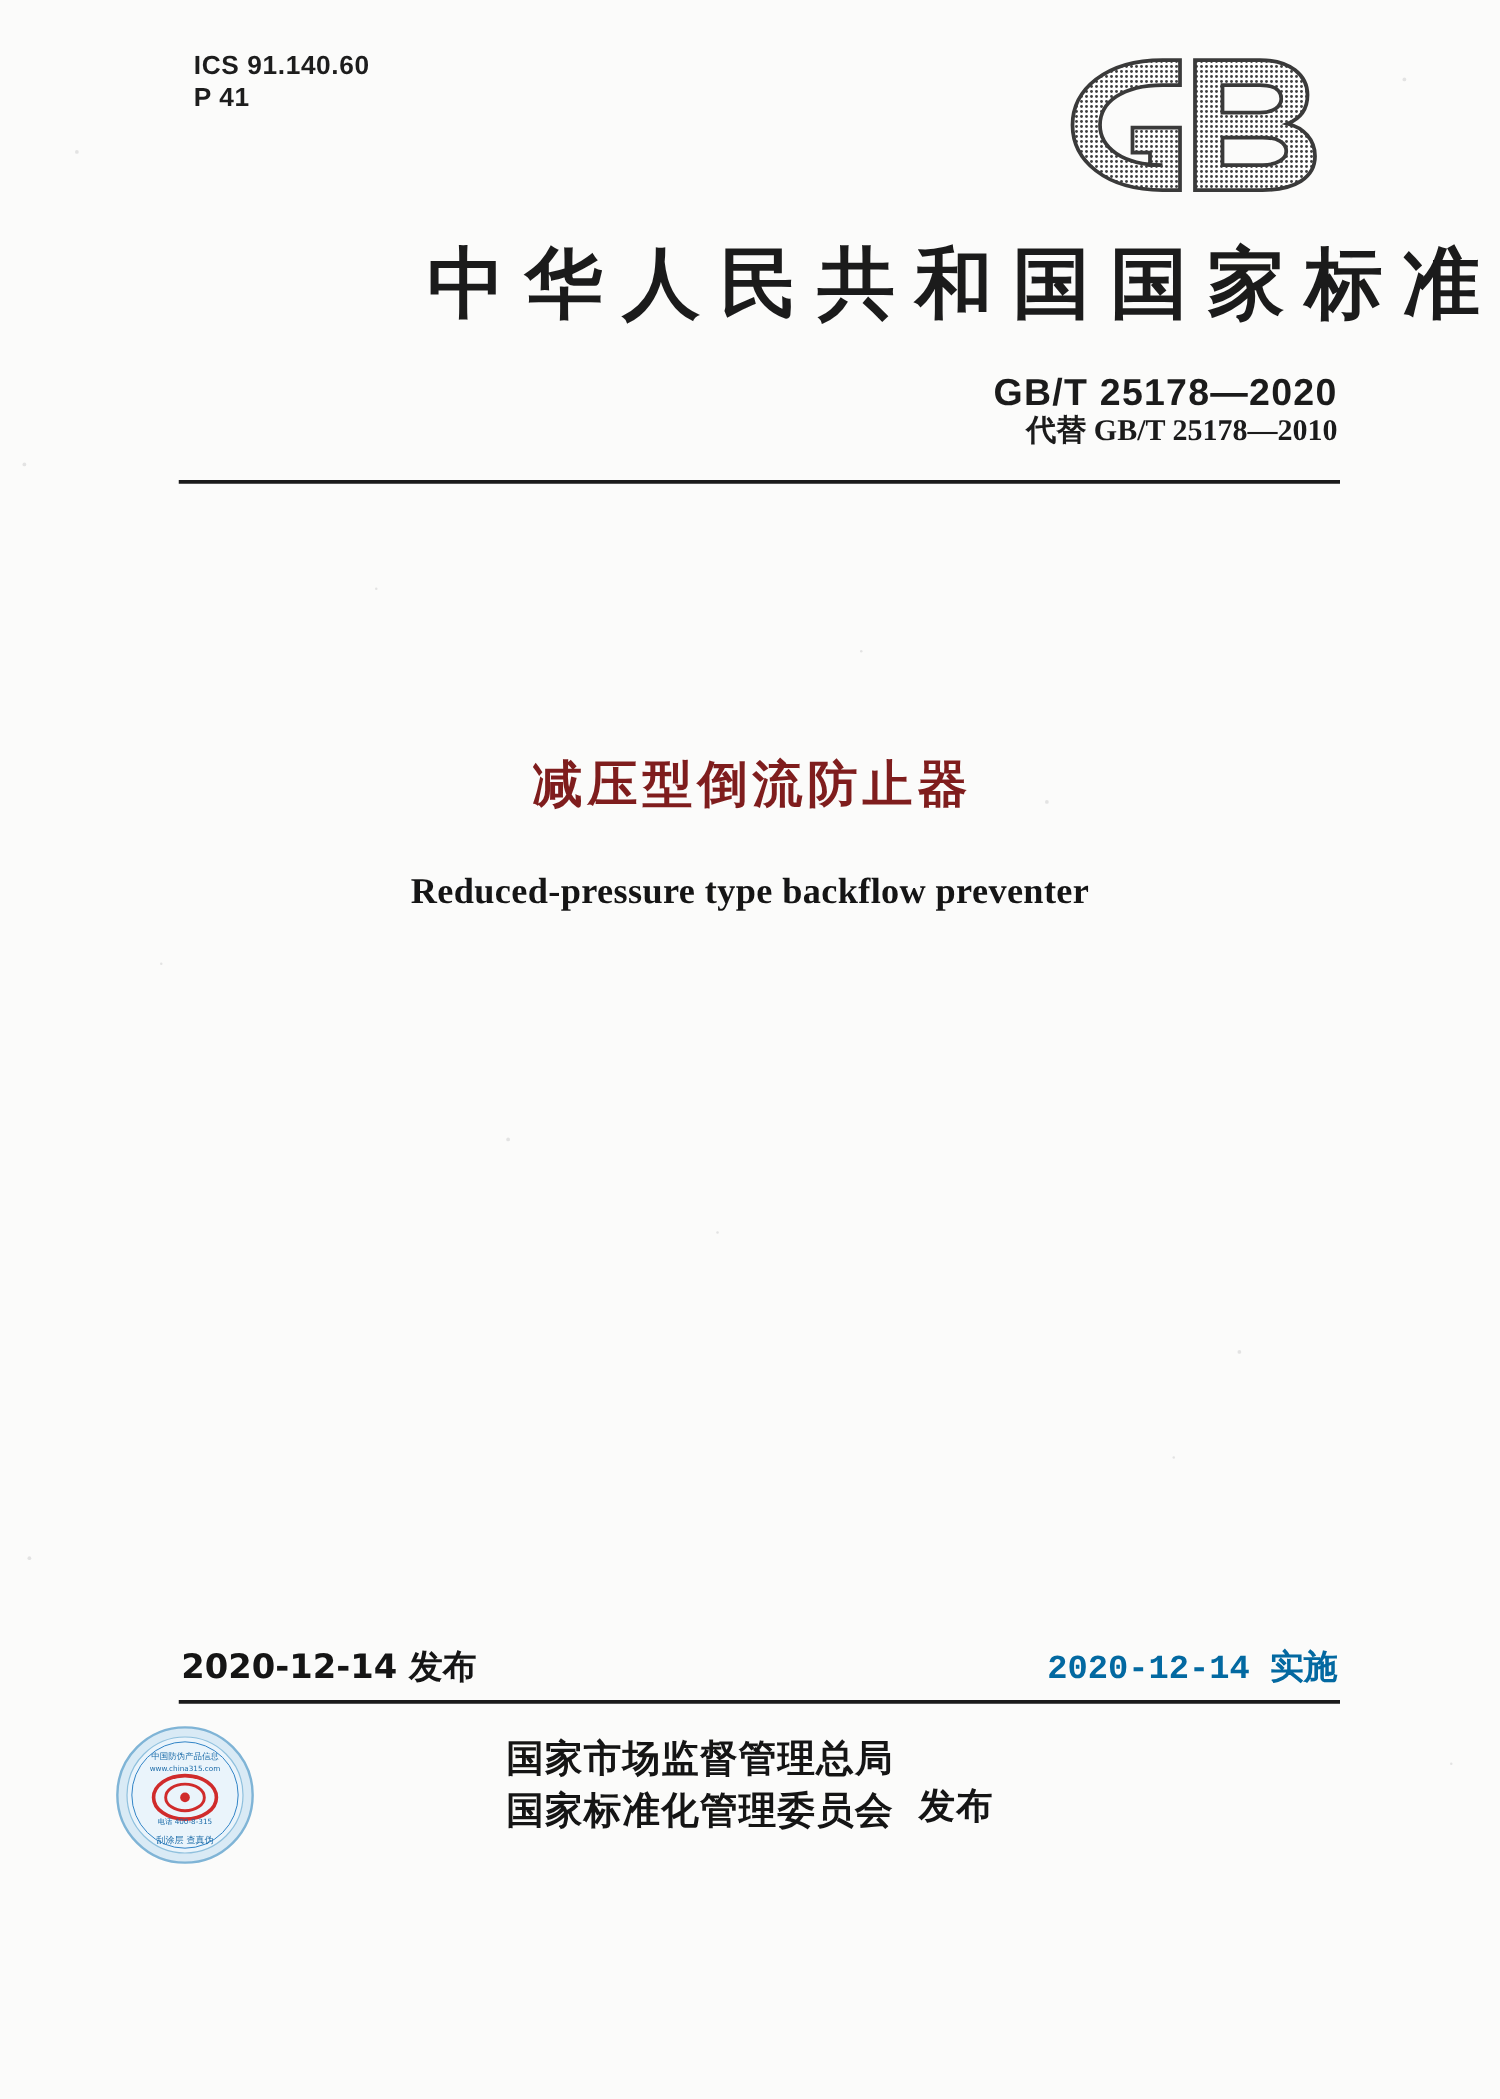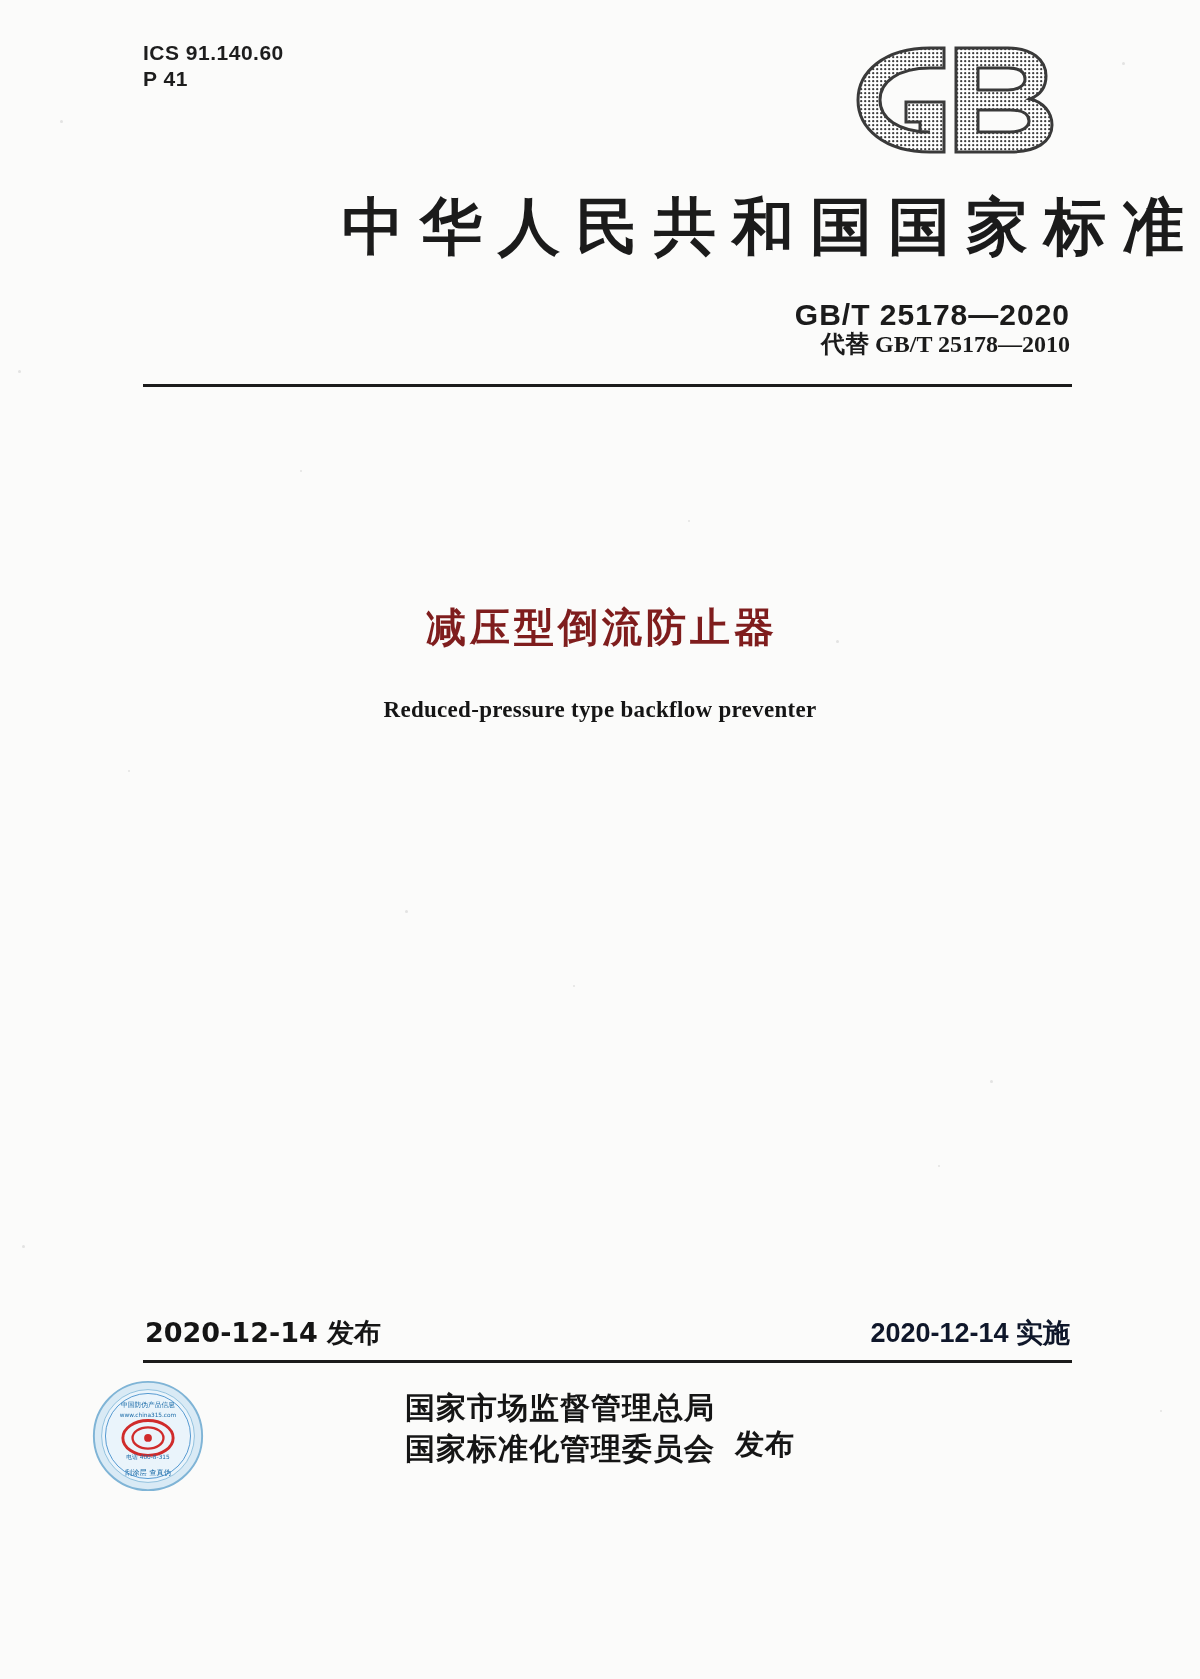--- a/index.html
+++ b/index.html
@@ -30,21 +30,21 @@
     position: absolute;
     left: 143px;
     top: 40px;
     font-family: "Liberation Sans", sans-serif;
     font-weight: bold;
     font-size: 21px;
     letter-spacing: .5px;
     color: #1d1d1d;
     line-height: 1.25;
   }
-  .ics-block div { white-space: pre; }
+  .ics-block div { white-space: pre; margin-left: 12px; }
 
   
   .gb-logo {
     position: absolute;
     right: 128px;
     top: 40px;
     width: 240px;
     height: 120px;
   }
 
@@ -110,43 +110,43 @@
     color: #7f1d1d;
   }
   .doc-title-en {
     position: absolute;
     left: 0;
     right: 0;
     top: 697px;
     text-align: center;
     font-family: "Liberation Serif", serif;
     font-weight: bold;
-    font-size: 23px;
+    font-size: 29px;
     letter-spacing: .3px;
     color: #151515;
   }
 
   
   .issue-date {
     position: absolute;
     left: 145px;
     top: 1315px;
     font-family: "DejaVu Sans", sans-serif;
     font-weight: bold;
     font-size: 27px;
     color: #151515;
   }
   .effective-date {
     position: absolute;
     right: 130px;
     top: 1315px;
-    font-family: Liberation Sans, sans-serif;
+    font-family: Liberation Mono, monospace;
     font-weight: bold;
     font-size: 27px;
-    color: #0f172a;
+    color: #0369a1;
   }
   .rule-bottom {
     position: absolute;
     left: 143px;
     right: 128px;
     top: 1360px;
     height: 3px;
     background: #1b1b1b;
   }
 

